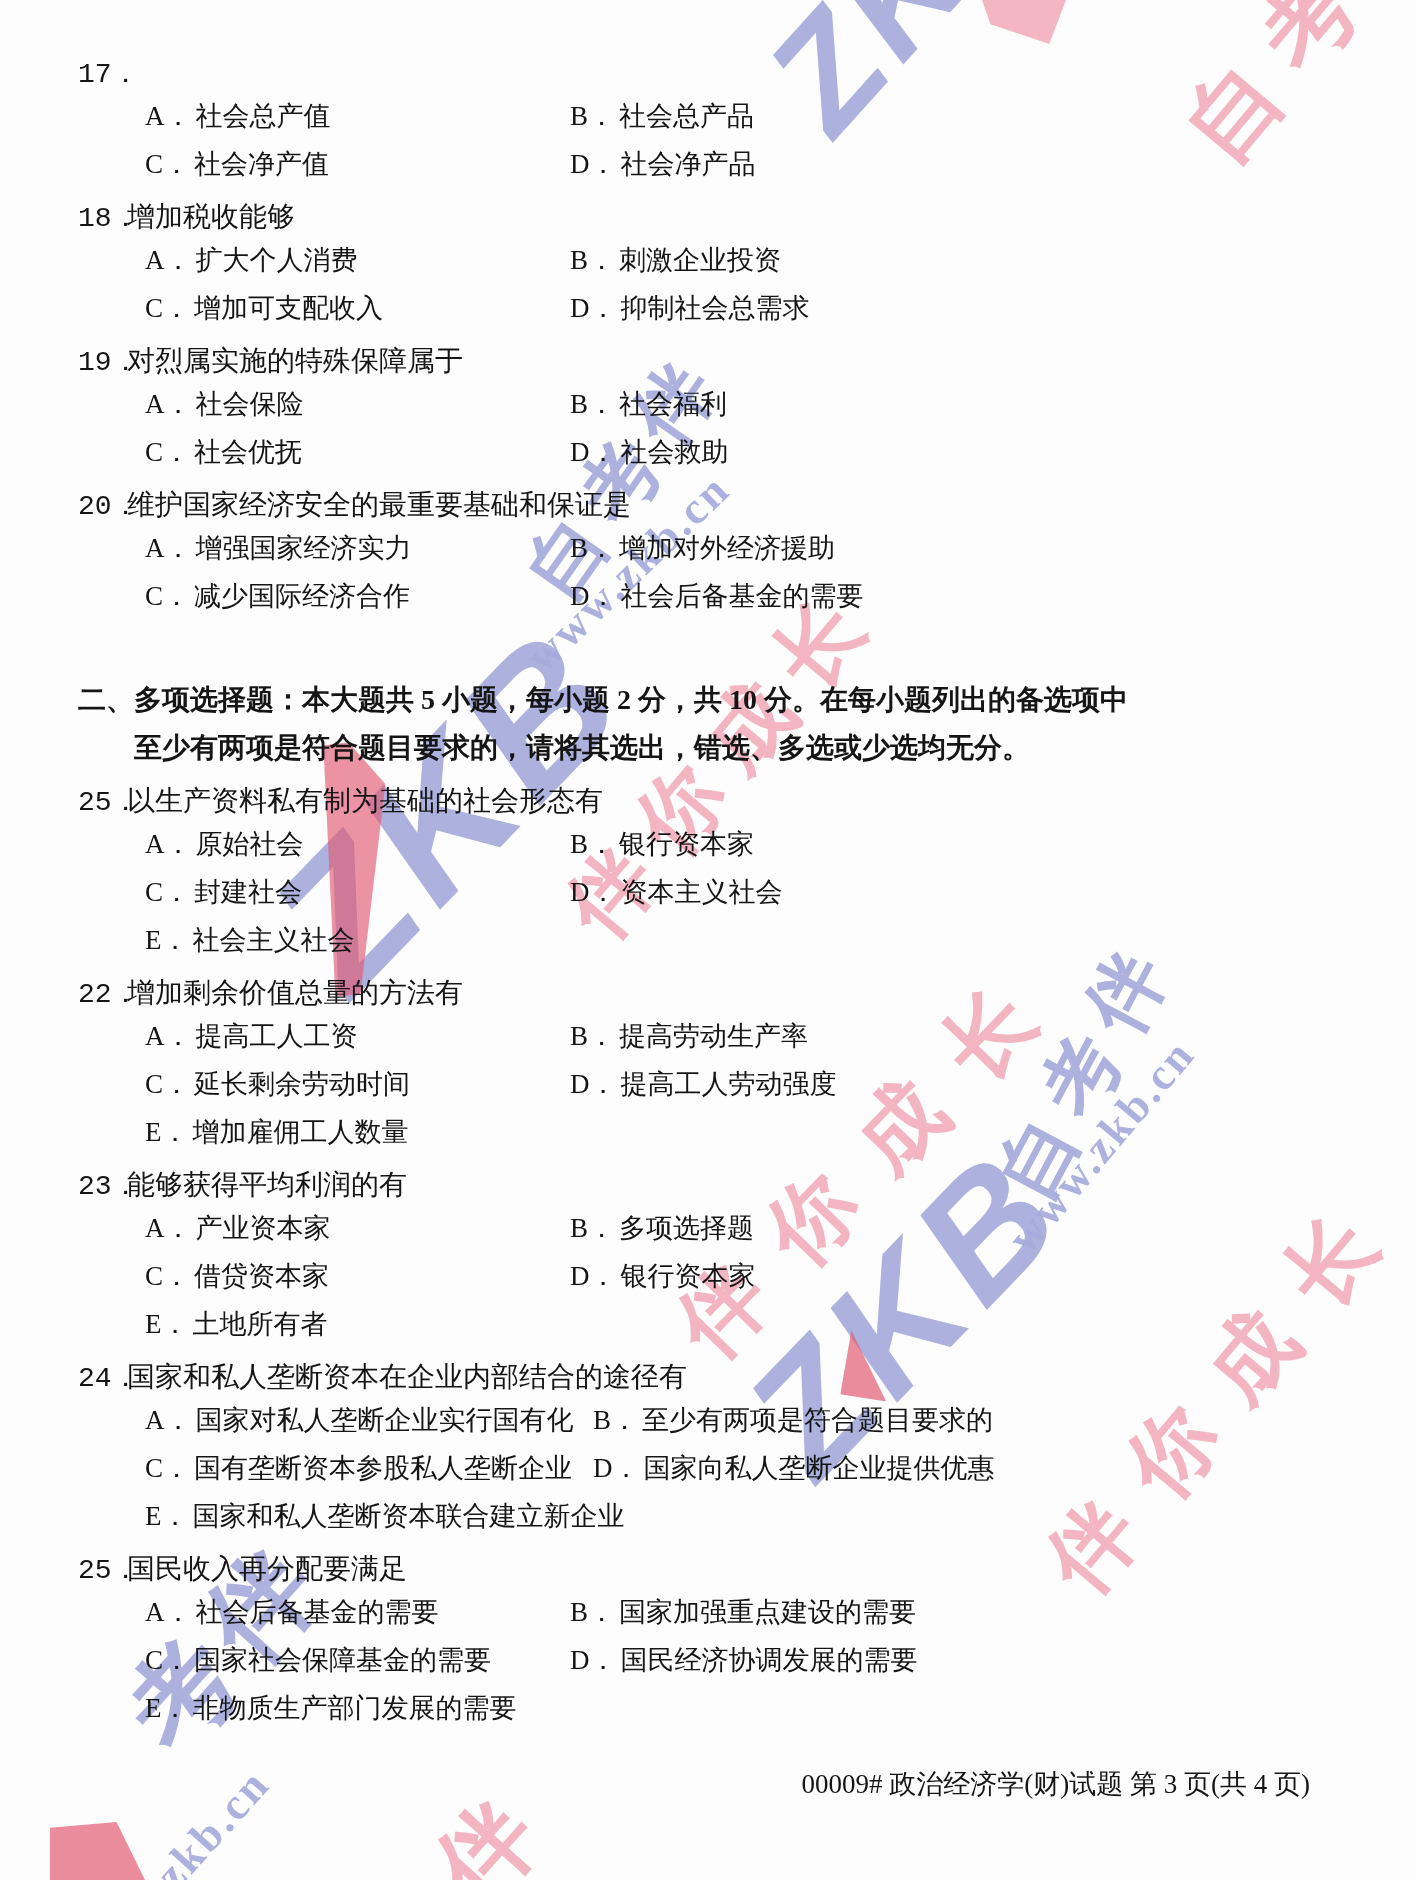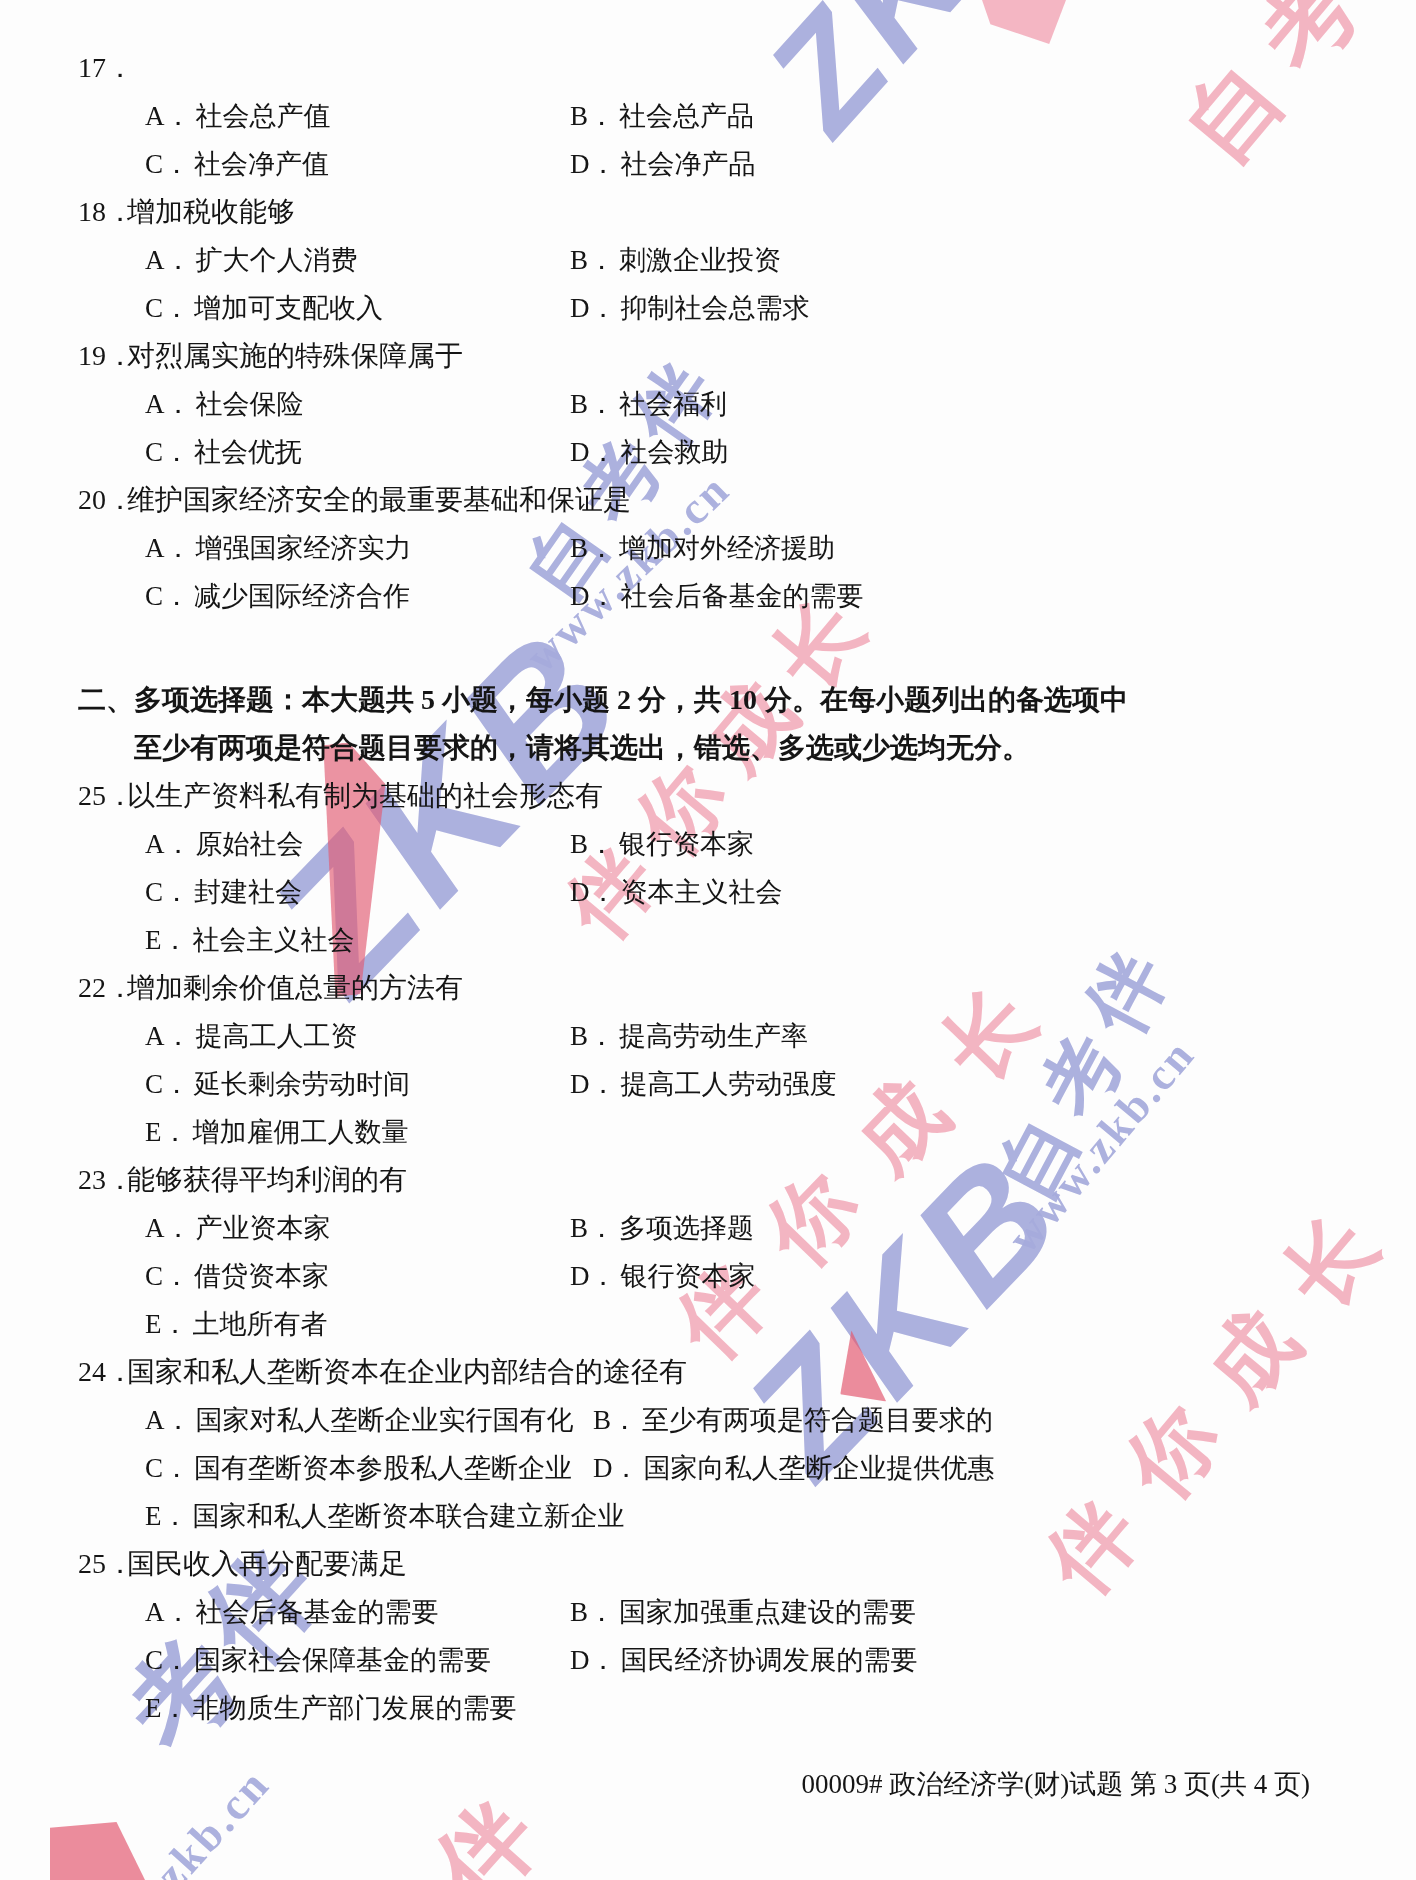--- a/index.html
+++ b/index.html
@@ -39,21 +39,21 @@
   #wm-slogan-r { left:1032px; top:1552px; font-size:86px; letter-spacing:38px; transform:rotate(-50deg); }
 
   #wm-brand-bl { left:108px; top:1698px; font-size:105px; letter-spacing:14px; transform:rotate(-48deg); }
   #wm-url-bl   { left:148px; top:1868px; font-size:45px;  letter-spacing:3px;  transform:rotate(-48deg); }
   #wm-red-bl   { left:50px; top:1822px; width:95px; height:58px; background:var(--wm-red); opacity:.7;
                  clip-path:polygon(0 10%,70% 0,100% 100%,0 100%); }
   #wm-pink-bl  { left:420px; top:1856px; font-size:95px;  transform:rotate(-48deg); }
 
   
   .content { position:relative; z-index:1; padding:44px 0 0 78px; font-size:28px; }
-  .stem { height:48px; display:flex; align-items:center; white-space:nowrap; }
+  .stem { height:48px; display:flex; align-items:flex-end; white-space:nowrap;font-family:Liberation Mono, monospace; }
   .qnum { display:inline-block; width:49px; flex:none; }
   .options { display:grid; grid-template-columns:425px 1fr; margin-left:67px; }
   .options.wide { grid-template-columns:448px 1fr; }
   .option { height:48px; display:flex; align-items:center; white-space:nowrap; font-size:27px; }
   .option.full { grid-column:1 / -1; }
   .olabel { margin-right:4px; }
 
   .section-head { margin-top:56px; font-weight:bold; }
   .sec-line { height:48px; display:flex; align-items:center; white-space:nowrap; }
   .sec-num { display:inline-block; width:56px; flex:none; }

